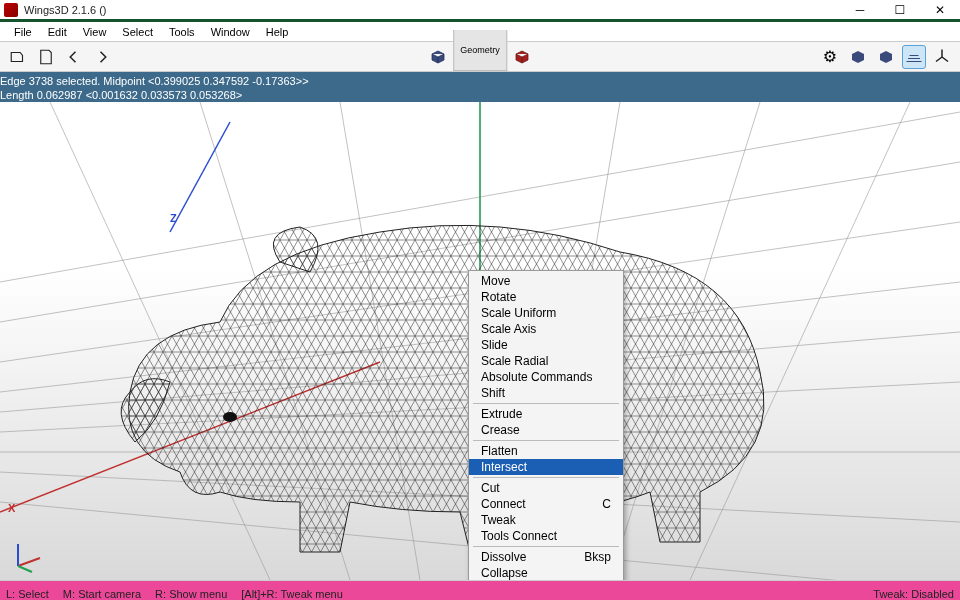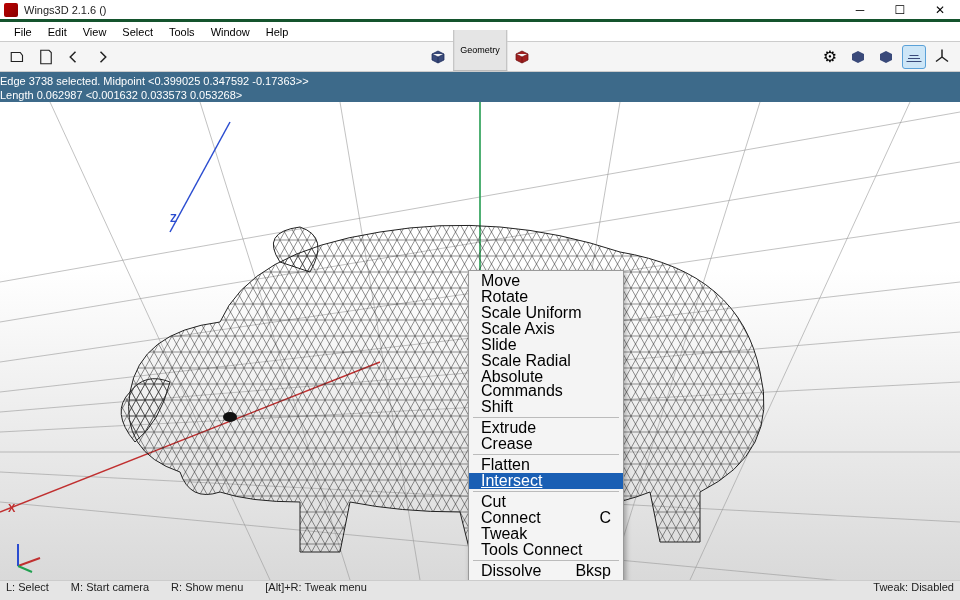--- a/index.html
+++ b/index.html
@@ -19,25 +19,25 @@
   .tbtn.active { background: #cde6f7; border-color: #5aa1d8; }
   .cube { width: 18px; height: 18px; }
   .geomlabel { position: absolute; left: 50%; transform: translateX(-50%); top: 30px; font-size: 9px; background: #e5e5e5; padding: 15px 6px; border: 1px solid #bbb; border-top: none; z-index: 1; }
   .status-sel { background: #3d6a8a; color: #fff; font-size: 11px; padding: 2px 0; line-height: 14px; height: 30px; }
   .viewport { position: relative; height: 478px; background: linear-gradient(#fff 0%, #fff 35%, #d9d9d9 100%); overflow: hidden; }
   .grid { position: absolute; inset: 0; }
   .mesh { position: absolute; left: 100px; top: 90px; width: 700px; height: 380px; }
   .axis-z { position: absolute; left: 170px; top: 110px; color: #2a4cd0; font-size: 11px; font-weight: bold; }
   .axis-x { position: absolute; left: 8px; top: 400px; color: #c03030; font-size: 11px; font-weight: bold; }
   .axis-gizmo { position: absolute; left: 10px; bottom: 6px; }
-  .ctxmenu { position: absolute; left: 468px; top: 168px; width: 156px; background: #f4f4f4; border: 1px solid #999; box-shadow: 2px 2px 5px rgba(0,0,0,0.3); font-size: 16px; padding: 2px 0; z-index: 10; max-height: 380px; overflow: hidden; }
+  .ctxmenu { position: absolute; left: 468px; top: 168px; width: 156px; background: #f4f4f4; border: 1px solid #999; box-shadow: 2px 2px 5px rgba(0,0,0,0.3); font-size: 12px; padding: 2px 0; z-index: 10; max-height: 380px; overflow: hidden; }
   .ctxmenu .item { padding: 1px 12px; cursor: pointer; display: flex; justify-content: space-between; line-height: 14px; }
-  .ctxmenu .item.hl { background: #1a5fb4; color: #fff; text-decoration: underline; }
+  .ctxmenu .item.hl { background: #1a5fb4; color: #fff; }
   .ctxmenu .sep { height: 1px; background: #bbb; margin: 2px 4px; }
-  .footer { height: 20px; background: #e5e5e5; border-top: 1px solid #ccc; display: flex; align-items: flex-start; font-size: 11px; padding: 0 6px; color: #222; gap: 8px; }
+  .footer { height: 20px; background: #ec4899; border-top: 1px solid #ccc; display: flex; align-items: flex-end; font-size: 11px; padding: 0 6px; color: #222; }
   .footer .fitem { margin-right: 14px; }
   .footer .right { margin-left: auto; }
 </style>
 </head>
 <body>
 
 <div class="titlebar">
   <div class="app-icon"></div>
   <div class="title">Wings3D 2.1.6 ()</div>
   <div class="winbtns">

